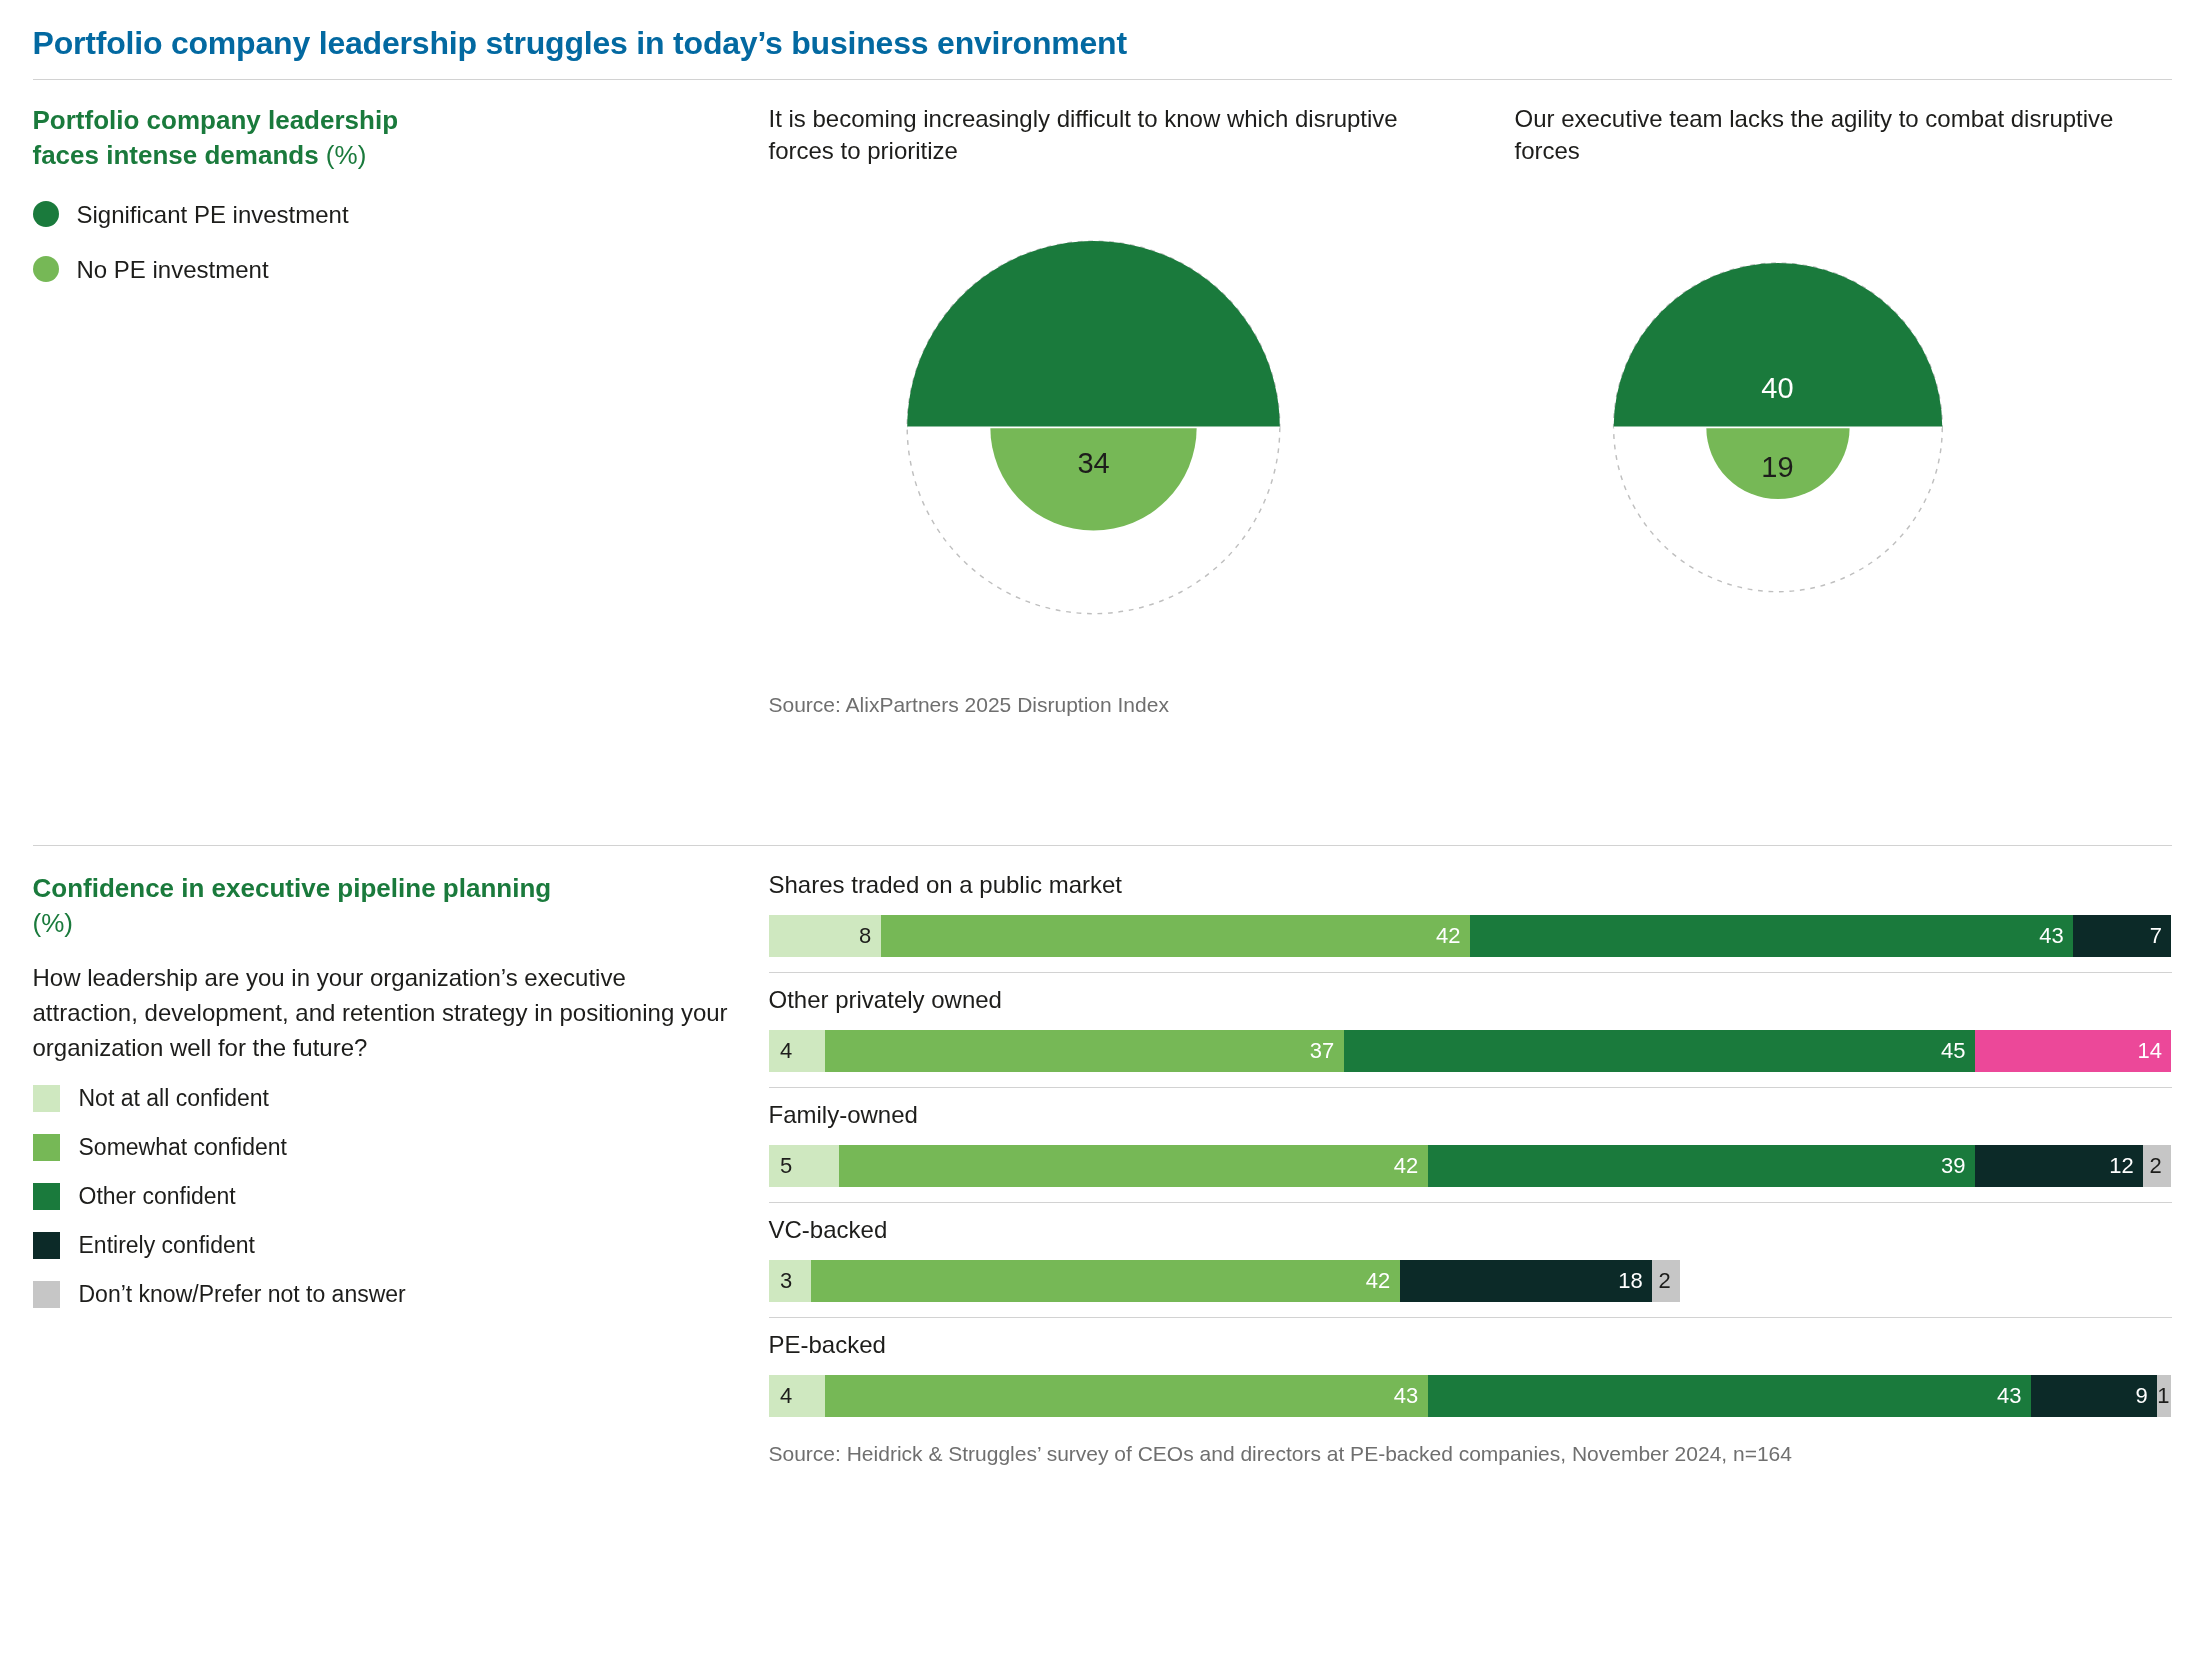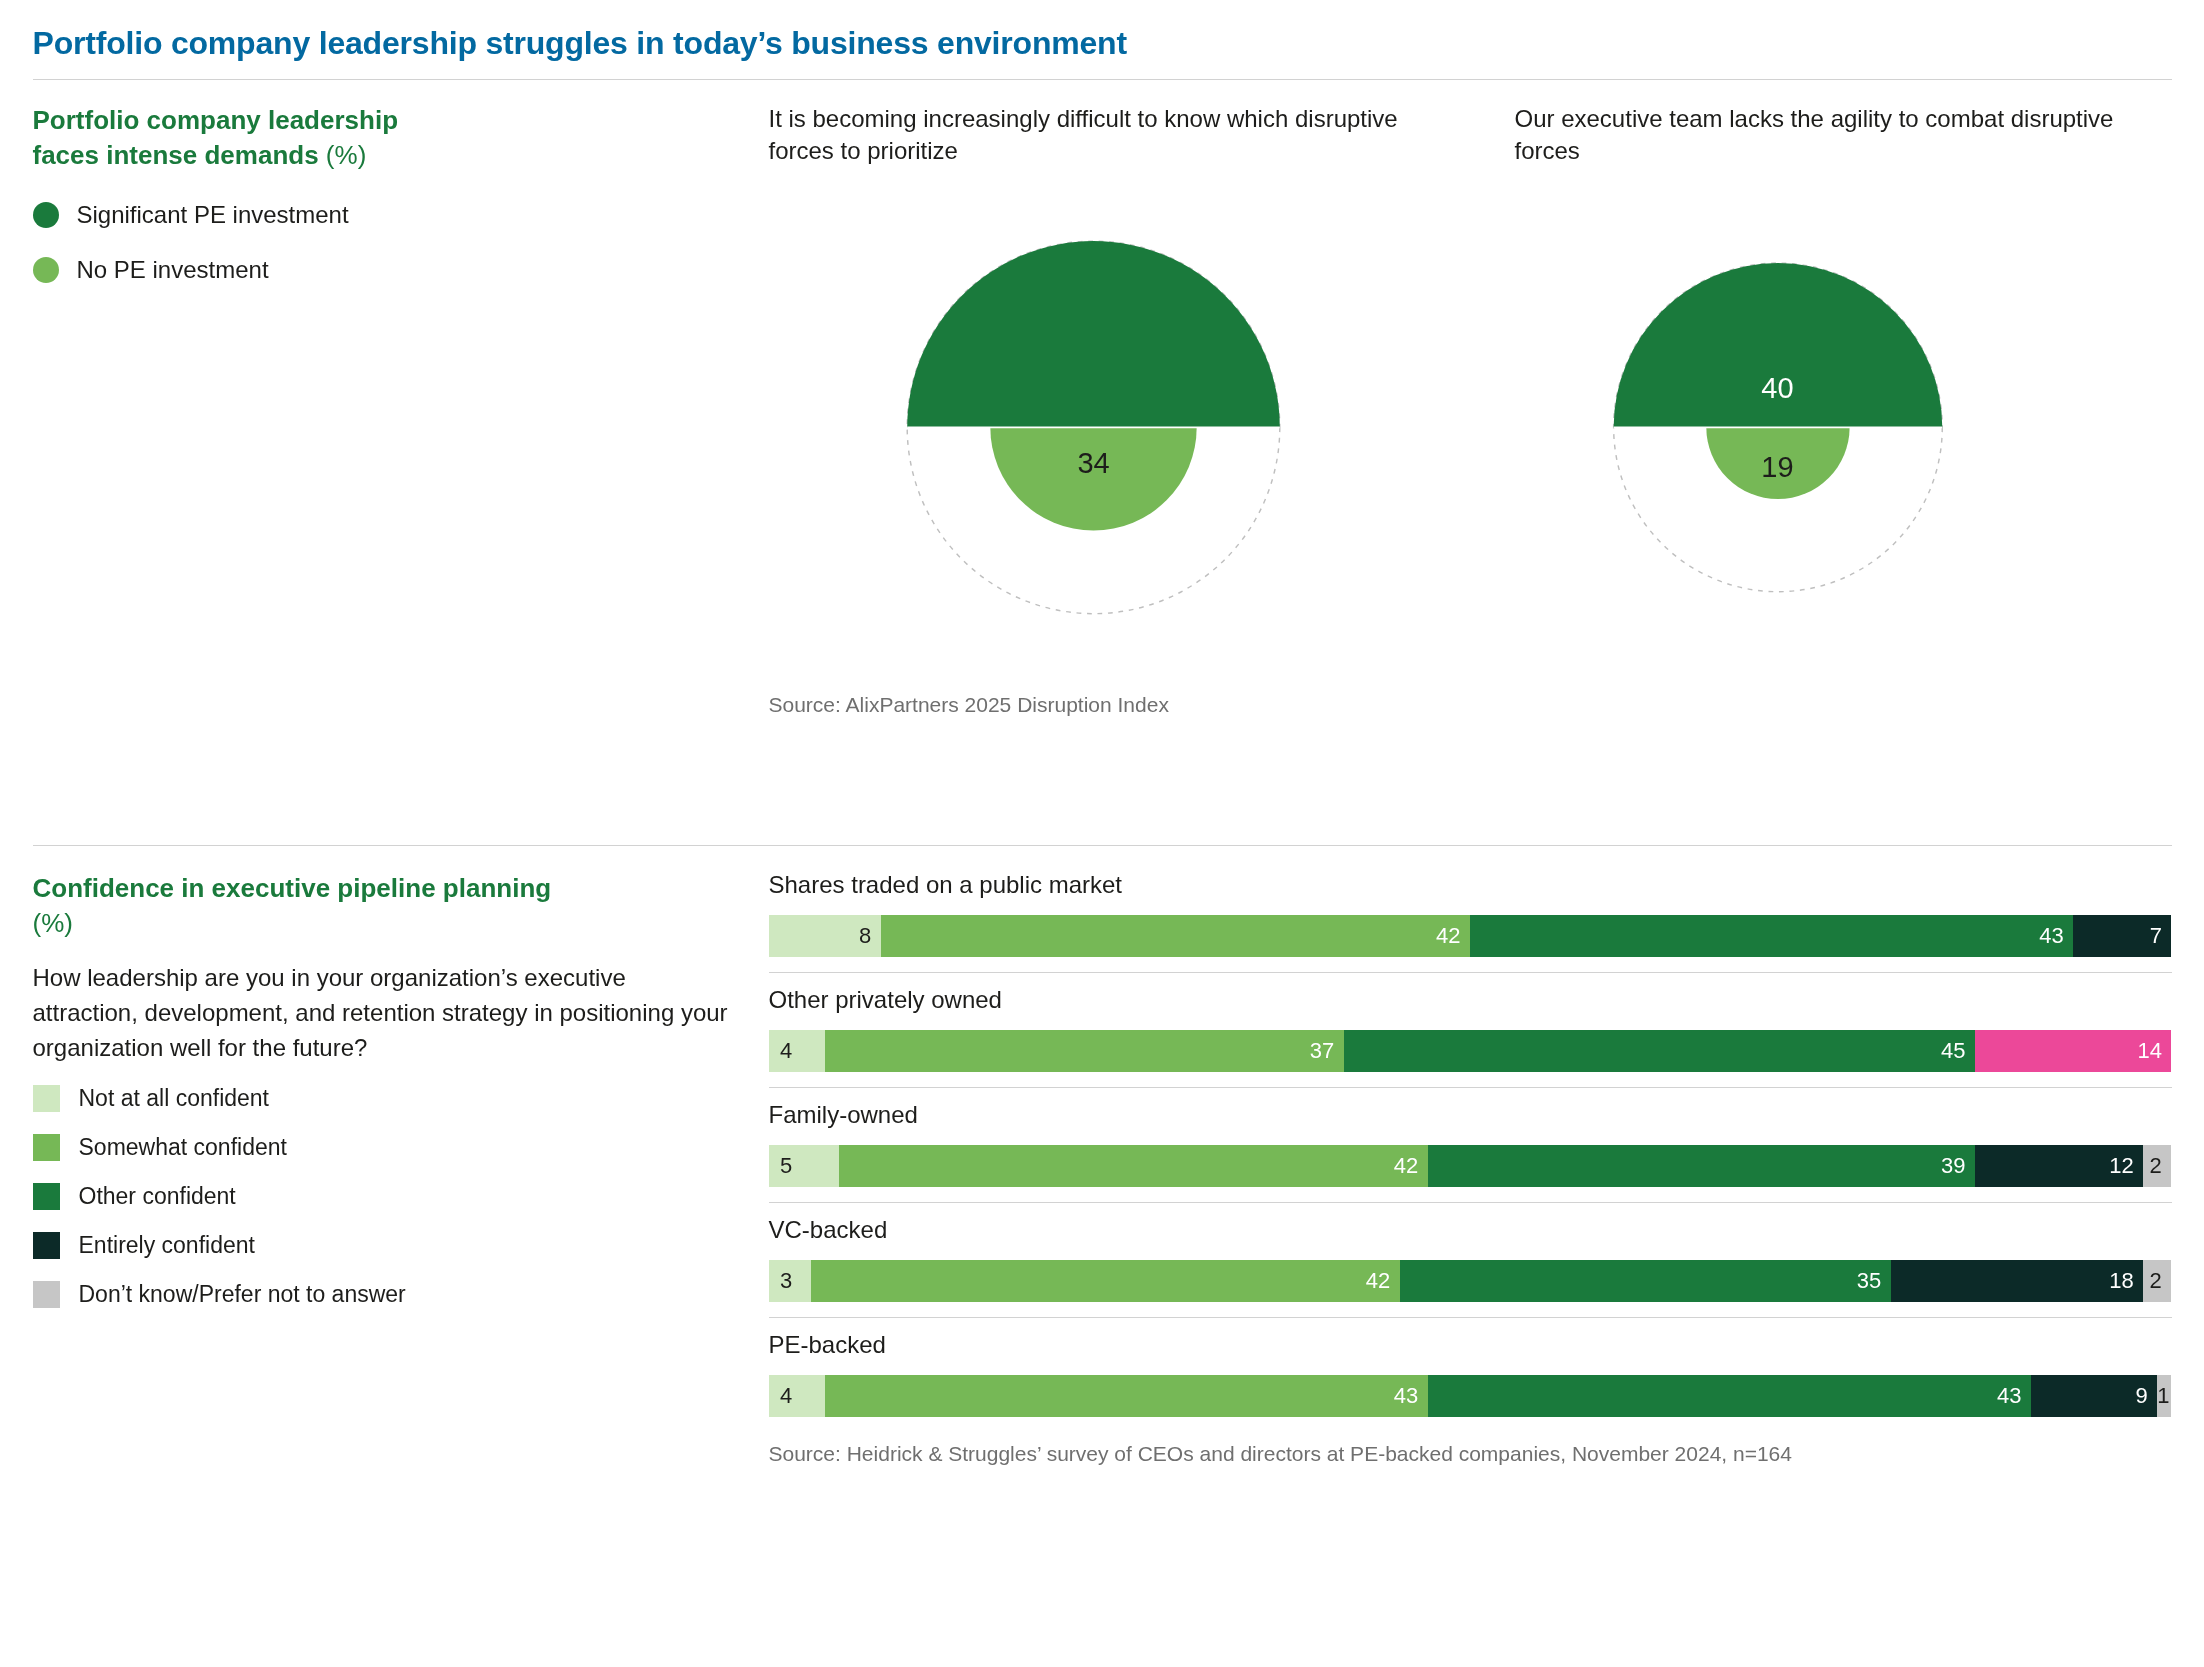--- a/index.html
+++ b/index.html
@@ -55,21 +55,20 @@
     line-height: 1.33;
   }
   .sec-title .light {
     font-weight: normal;
   }
   .legend {
     margin-top: 29px;
   }
   .legend-row {
     display: flex;
-    align-items: center;
     margin-bottom: 27px;
     margin-top: 8px;
   }
   .legend-dot {
     width: 26px;
     height: 26px;
     border-radius: 50%;
     flex: 0 0 26px;
     margin-right: 18px;
   }
@@ -361,23 +360,20 @@
 
       <div class="bar-group">
         <div class="bar-label">VC-backed</div>
         <div class="stacked">
           <div class="seg left-num" style="width:3%;background:#cfe8c0;color:#1d1d1b;">
               <span>3</span>
             </div>
           <div class="seg" style="width:42%;background:#76b856;color:#ffffff;">
               <span>42</span>
             </div>
-          <div class="seg" style="width:35%;background:#1a7a3c;color:#ffffff;">
-              <span>35</span>
-            </div>
           <div class="seg" style="width:18%;background:#0c2a28;color:#ffffff;">
               <span>18</span>
             </div>
           <div class="seg" style="width:2%;background:#c6c6c6;color:#1d1d1b;">
               <span>2</span>
             </div>
         </div>
       </div>
 
       <div class="bar-sep"></div>

